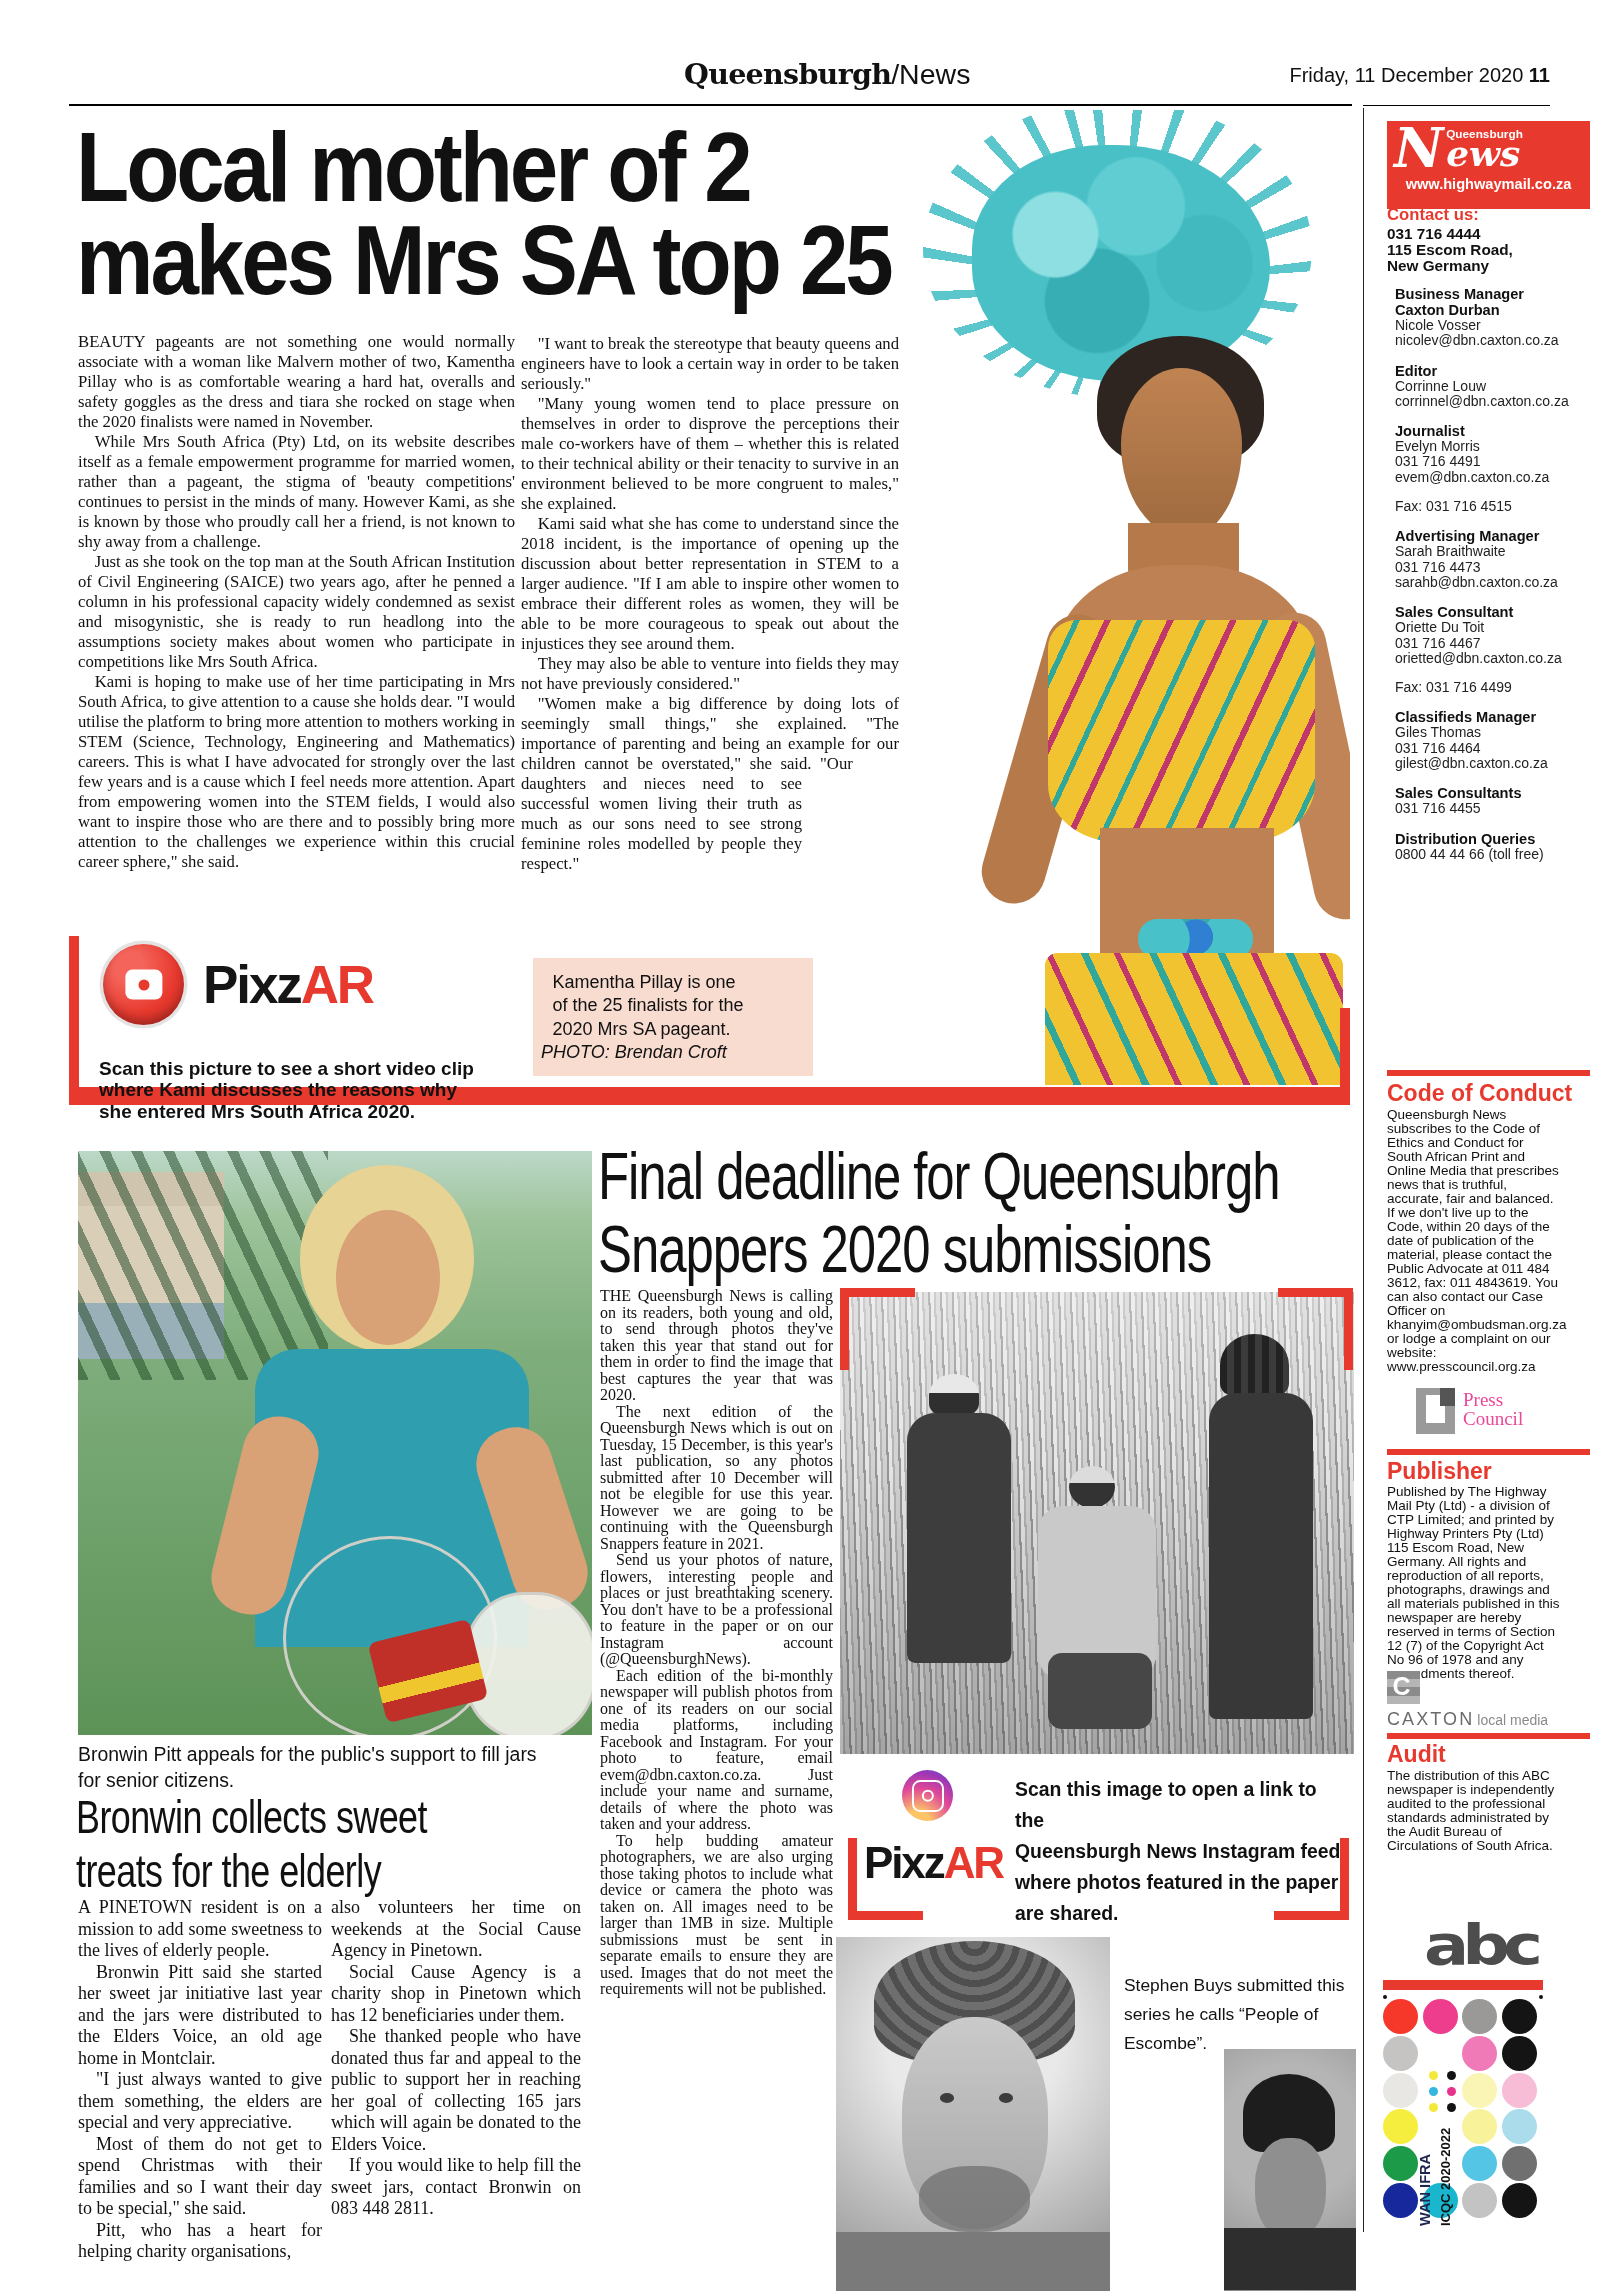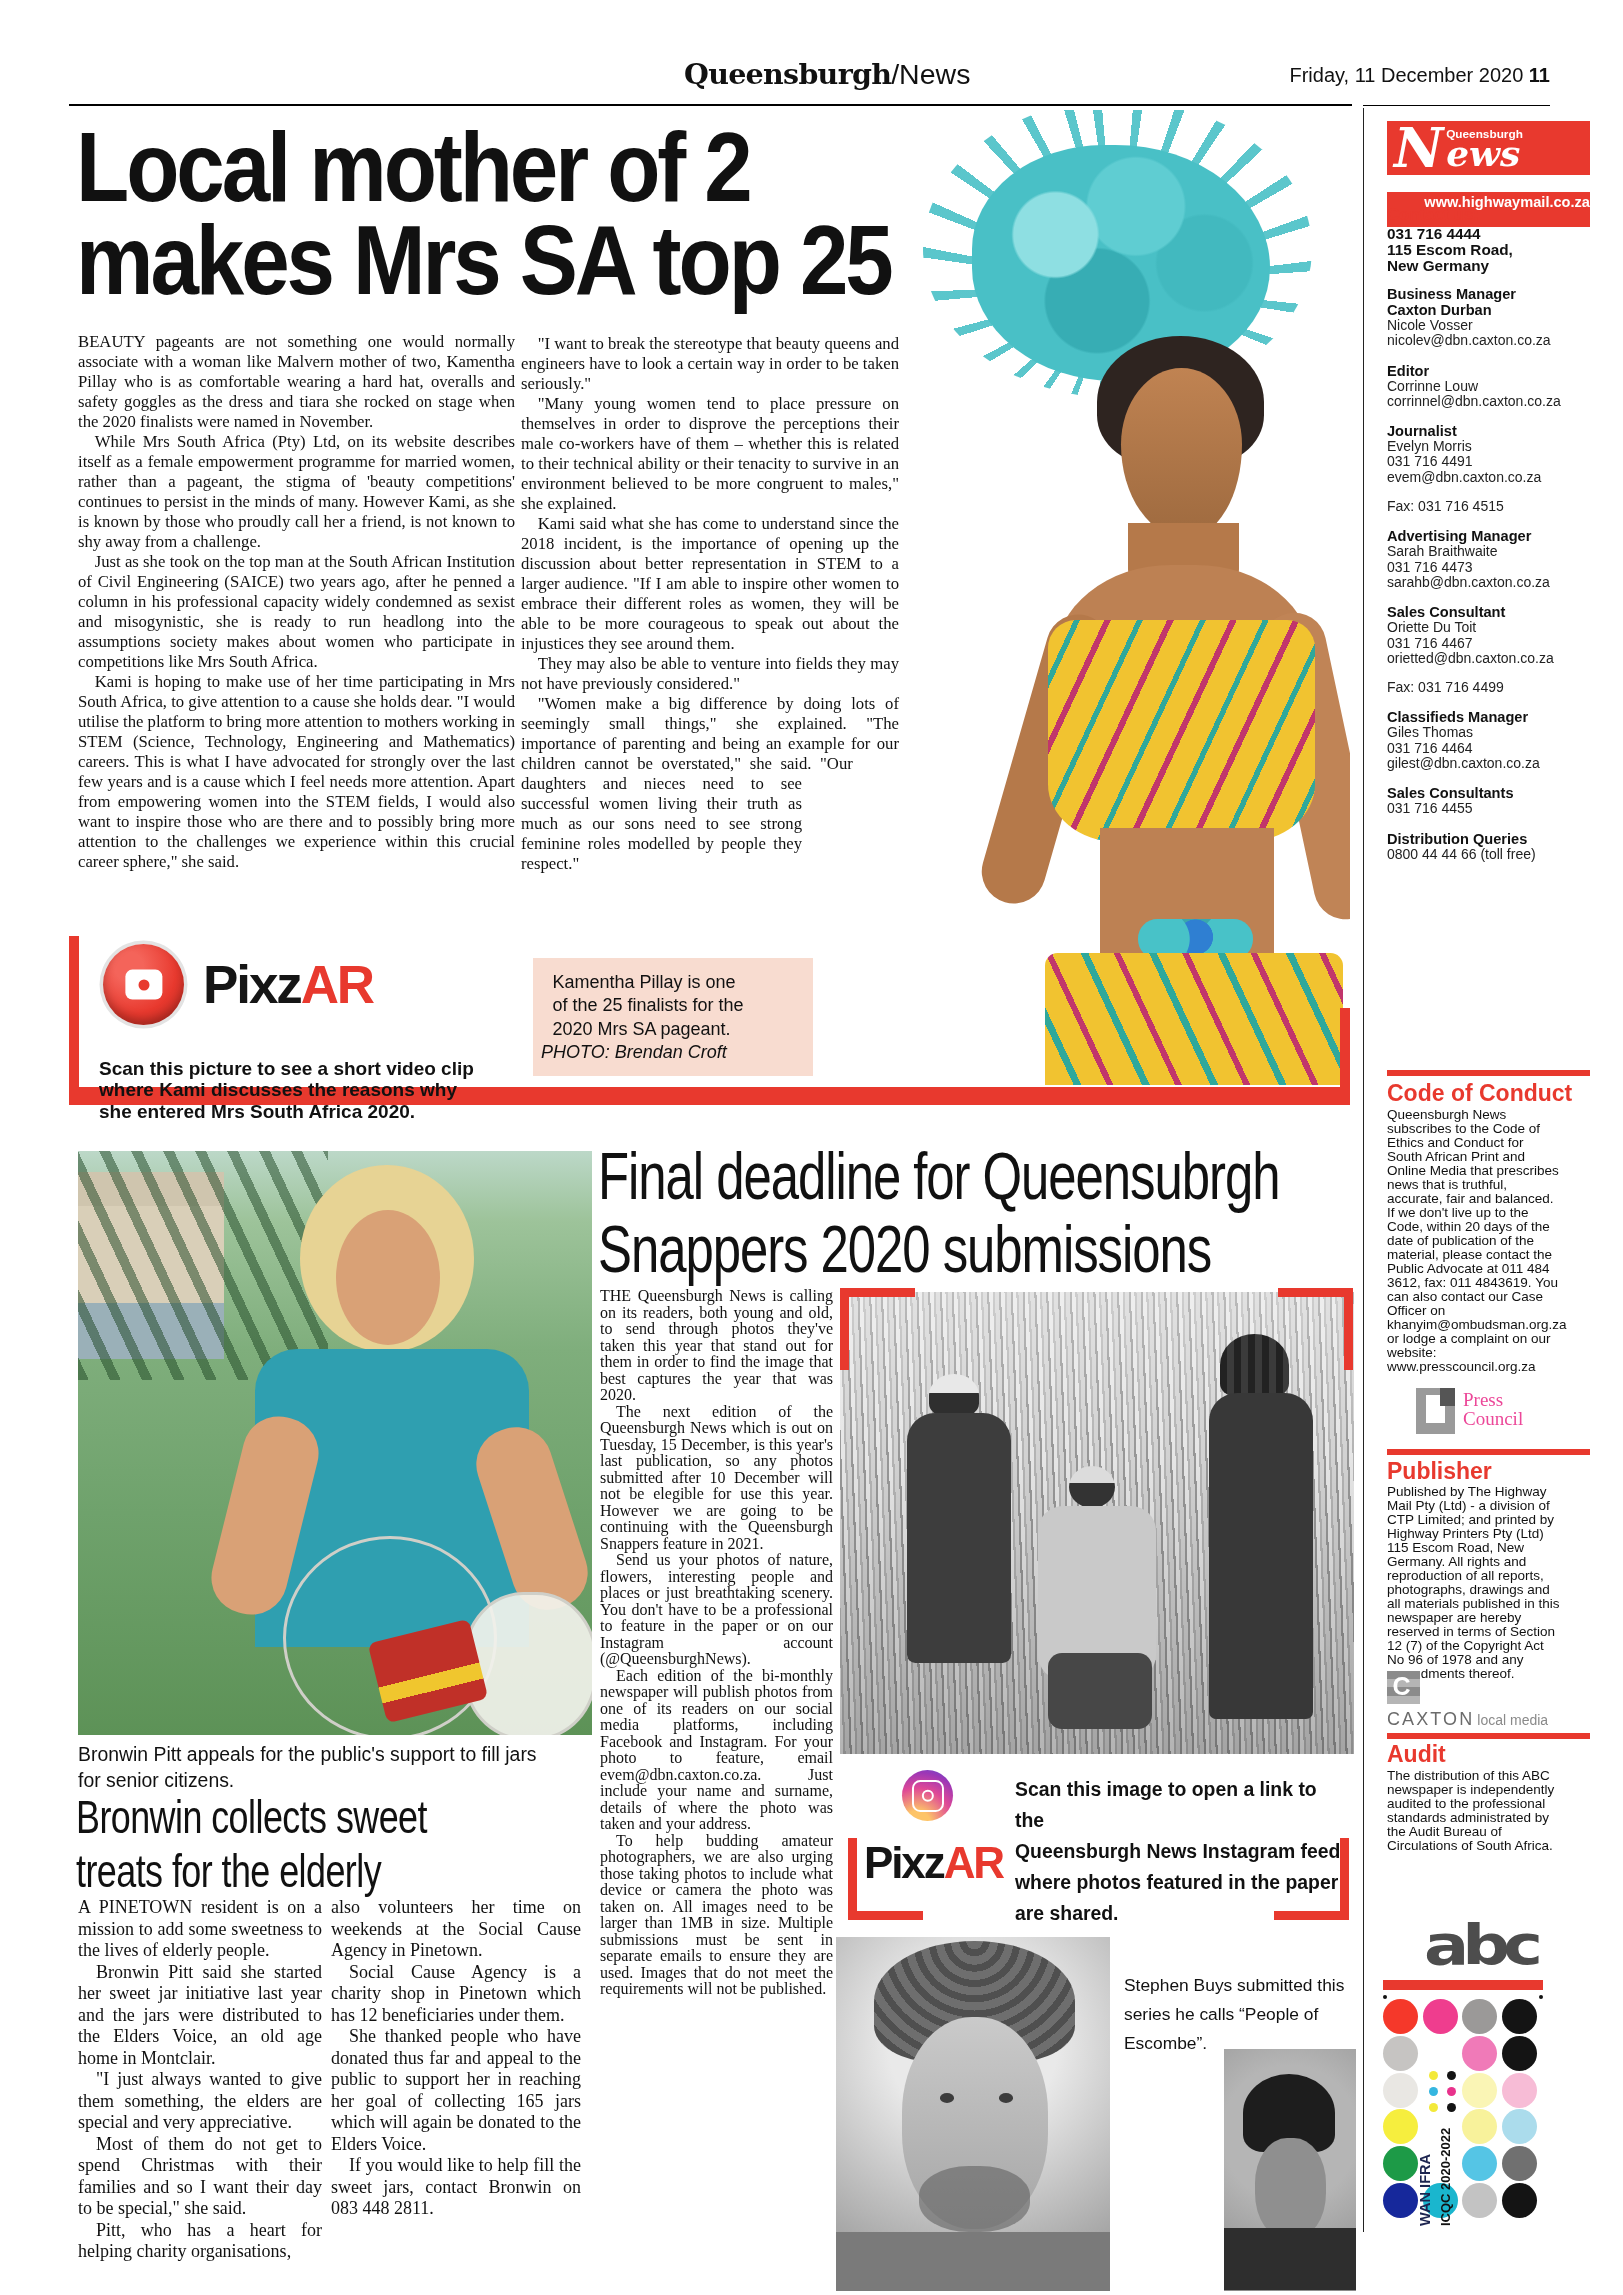--- a/index.html
+++ b/index.html
@@ -58,21 +58,21 @@
   .br-br{border-right:9.7px solid #e8392e;border-bottom:9.7px solid #e8392e;}
   
   .side{font-family:"Liberation Sans",sans-serif;}
   .logo-box{background:#e8392e;color:#fff;}
   .logo-n{font-family:"DejaVu Serif",serif;font-weight:bold;font-style:italic;font-size:54px;line-height:49px;}
   .logo-region{font-size:11.8px;font-weight:bold;line-height:12.5px;}
   .logo-ews{font-family:"DejaVu Serif",serif;font-weight:bold;font-style:italic;font-size:36px;line-height:30.5px;margin-top:-2.8px;}
   .logo-url{background:#e8392e;color:#fff;font-weight:bold;font-size:14.6px;text-align:center;line-height:21px;}
   .side-contact-label{font-weight:bold;font-size:16.7px;color:#e8392e;}
   .side-contact-line{font-weight:bold;font-size:15.3px;line-height:15.3px;}
-  .side-sec{margin-bottom:14px;}
+  .side-sec{margin-bottom:14px;margin-left:8px;}
   .side-label{font-weight:bold;font-size:14.6px;line-height:16px;color:#111;}
   .side-line{font-size:14px;line-height:15.3px;color:#222;}
   .side-line:empty,.side-label:empty{display:none;}
   .side-h{font-weight:bold;font-size:23px;color:#e8392e;}
   .side-p{font-size:13.5px;line-height:14px;color:#111;white-space:normal;}
   .side-rule{background:#e8392e;height:5.6px;}
   .pc-text{font-family:"Liberation Serif",serif;font-size:19px;line-height:19.4px;color:#ec4899;}
   .caxton-word{font-size:18px;letter-spacing:2.1px;color:#6b6b6b;}
   .caxton-tag{font-size:14px;color:#8a8a8a;}
   .abc{font-family:"DejaVu Sans","Liberation Sans",sans-serif;font-weight:bold;font-size:67px;
@@ -268,21 +268,21 @@
 
   <div class="abs" style="left:1363px;top:108px;width:1.4px;height:2124px;background:#222;"></div>
 
   <div class="abs side logo-box" style="left:1387px;top:121px;width:203px;height:54px;display:flex;align-items:center;padding-left:7px;box-sizing:border-box;">
     <span class="logo-n">N</span>
     <span style="display:inline-block;margin-left:2.8px;">
       <span class="logo-region" style="display:block;">Queensburgh</span>
       <span class="logo-ews" style="display:block;">ews</span>
     </span>
   </div>
-  <div class="abs side logo-url" style="left:1387px;top:192px;width:203px;height:35px;text-align:right;">www.highwaymail.co.za</div>
+  <div class="abs side logo-url" style="left:1387px;top:174px;width:203px;height:35px;">www.highwaymail.co.za</div>
 
   <div class="abs side side-contact-label" style="left:1387px;top:205px;">Contact us:</div>
   <div class="abs side side-contact-line" style="left:1387px;top:226px;">031 716 4444</div>
   <div class="abs side side-contact-line" style="left:1387px;top:242px;">115 Escom Road,</div>
   <div class="abs side side-contact-line" style="left:1387px;top:258px;">New Germany</div>
 
   <div class="abs side" style="left:1387px;top:286px;width:174px;">
 
       <div class="side-sec">
         <div class="side-label">Business Manager</div>

